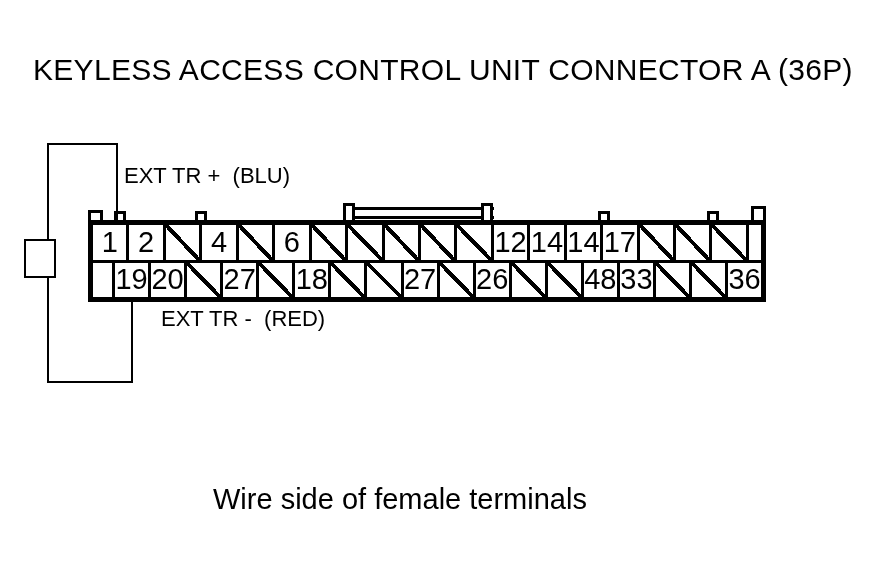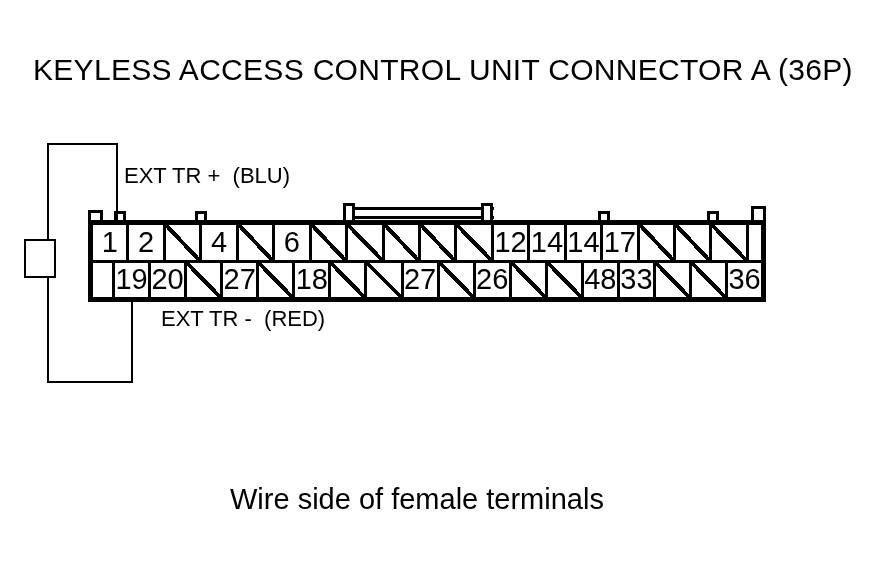--- a/index.html
+++ b/index.html
@@ -7,21 +7,21 @@
     width:880px;height:578px;background:#ffffff;position:relative;
     font-family:"Liberation Sans", sans-serif;color:#000;overflow:hidden;
   }
   .title{
     position:absolute;left:33px;top:53px;font-size:30px;letter-spacing:.3px;
     white-space:pre;line-height:1.1;
   }
   .wire-label{position:absolute;font-size:22px;white-space:pre;line-height:1.1;}
   .lbl-plus{left:124px;top:164px;}
   .lbl-minus{left:161px;top:307px;}
-  .caption{position:absolute;left:230px;top:484px;font-size:29px;white-space:pre;line-height:1.1;}
+  .caption{position:absolute;left:213px;top:484px;font-size:29px;white-space:pre;line-height:1.1;}
 
   .wire{position:absolute;background:#000;z-index:3;}
   .w-top-h{left:47px;top:143px;width:71px;height:2px;}
   .w-blu-v{left:116px;top:143px;width:2px;height:82px;}
   .w-left-v-up{left:47px;top:143px;width:2px;height:99px;}
   .w-left-v-dn{left:47px;top:276px;width:2px;height:107px;}
   .w-bot-h{left:47px;top:381px;width:86px;height:2px;}
   .w-red-v{left:131px;top:299px;width:2px;height:84px;}
 
   .terminal-box{

